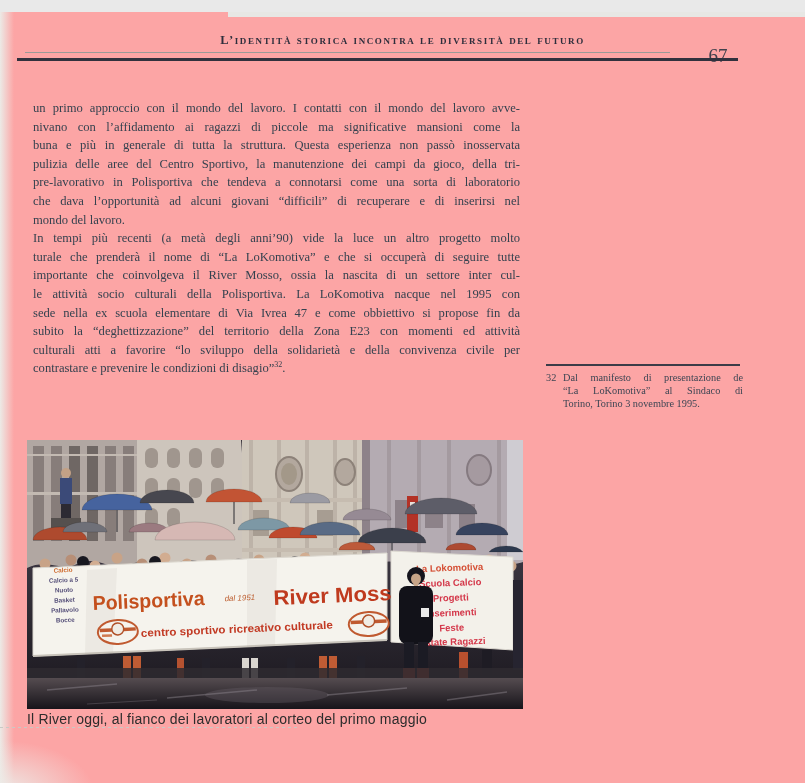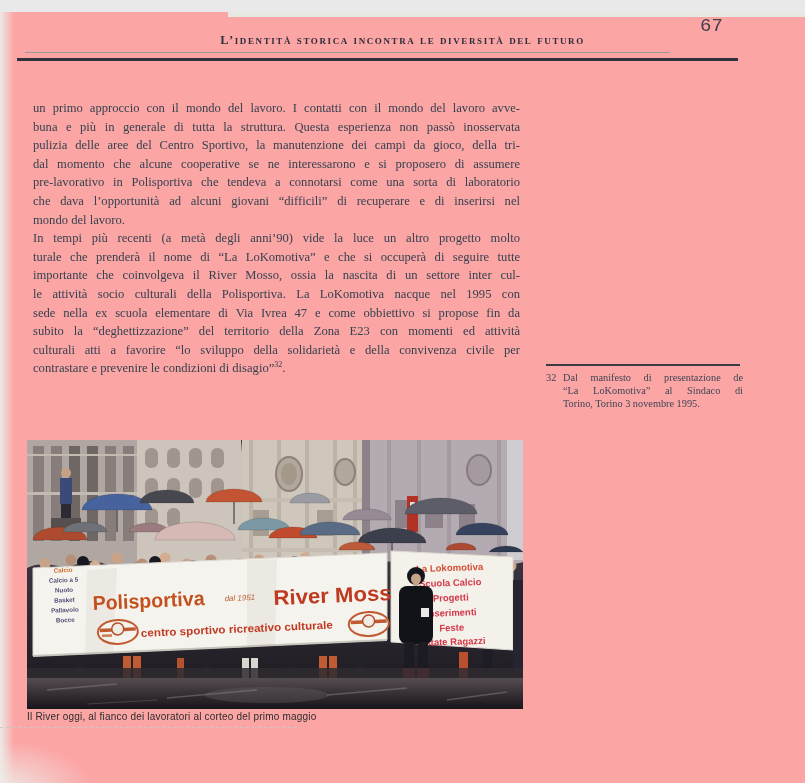--- a/index.html
+++ b/index.html
@@ -16,22 +16,22 @@
   .artifact-bottom{position:absolute;left:0;top:778px;width:232px;height:2px;background:#d9d9d5;}
   .smudge{position:absolute;left:0;top:728px;width:95px;height:52px;
     background:radial-gradient(ellipse at 0% 100%,#edebe7,rgba(252,252,250,0) 70%);}
 
   
   .header-title{
     position:absolute;top:21px;left:0;width:805px;text-align:center;
     font-variant:small-caps;font-weight:700;font-size:12.5px;letter-spacing:1.6px;
     color:#2e2e3c;
   }
-  .page-number{position:absolute;top:3px;left:700px;width:36px;text-align:left;
-    font-size:19px;color:#40404c;font-family:Liberation Mono, monospace;}
+  .page-number{position:absolute;top:33px;left:700px;width:36px;text-align:center;
+    font-size:19px;color:#40404c;}
   .rule-thin{position:absolute;top:40px;left:25px;width:645px;height:1px;background:#9a9a98;}
   .rule-thick{position:absolute;top:46px;left:17px;width:721px;height:3px;background:#31313d;}
 
   
   .body{position:absolute;top:87px;left:33px;width:487px;
     font-size:12.6px;line-height:18.6px;color:#35424f;}
   .line{text-align:justify;text-align-last:justify;}
   .line.last{text-align-last:auto;}
   sup{font-size:8px;line-height:0;vertical-align:super;}
 
@@ -40,43 +40,43 @@
   .fn-rule{width:194px;height:1.5px;background:#3c3c48;margin-bottom:5px;}
   .fn-body{position:relative;padding-left:17px;font-size:10.3px;line-height:13.4px;color:#3d4553;}
   .fn-num{position:absolute;left:0;top:0;}
   .fn-line{text-align:justify;text-align-last:justify;}
   .fn-line.last{text-align-last:auto;}
 
   
   .photo{position:absolute;left:27px;top:428px;width:496px;height:269px;
     overflow:hidden;background:#b8b2ae;}
   .caption{position:absolute;left:27px;top:699px;width:496px;
-    font-family:"Liberation Sans",sans-serif;font-size:10px;letter-spacing:.2px;color:#2c2c2c;}
+    font-family:"Liberation Sans",sans-serif;font-size:14px;letter-spacing:.2px;color:#2c2c2c;}
   svg text{font-family:"Liberation Sans",sans-serif;}
 </style>
 </head>
 <body>
 
 <div class="page">
   <div class="edge-left"></div>
   <div class="artifact-top"></div>
 
   <header>
     <div class="header-title">L’identità storica incontra le diversità del futuro</div>
     <div class="page-number">67</div>
     <div class="rule-thin"></div>
     <div class="rule-thick"></div>
   </header>
 
   <main class="body">
     <div class="para">
       <div class="line">un primo approccio con il mondo del lavoro. I contatti con il mondo del lavoro avve-</div>
+      <div class="line">nivano con l’affidamento ai ragazzi di piccole ma significative mansioni come la</div>
       <div class="line">buna e più in generale di tutta la struttura. Questa esperienza non passò inosservata</div>
       <div class="line">pulizia delle aree del Centro Sportivo, la manutenzione dei campi da gioco, della tri-</div>
-      <div class="line">dal momento che alcune cooperative se ne interessarono e si proposero di assumere</div>
       <div class="line">pre-lavorativo in Polisportiva che tendeva a connotarsi come una sorta di laboratorio</div>
       <div class="line">che dava l’opportunità ad alcuni giovani “difficili” di recuperare e di inserirsi nel</div>
       <div class="line last">mondo del lavoro.</div>
     </div>
     <div class="para">
       <div class="line">In tempi più recenti (a metà degli anni’90) vide la luce un altro progetto molto</div>
       <div class="line">turale che prenderà il nome di “La LoKomotiva” e che si occuperà di seguire tutte</div>
       <div class="line">importante che coinvolgeva il River Mosso, ossia la nascita di un settore inter cul-</div>
       <div class="line">le attività socio culturali della Polisportiva. La LoKomotiva nacque nel 1995 con</div>
       <div class="line">sede nella ex scuola elementare di Via Ivrea 47 e come obbiettivo si propose fin da</div>

